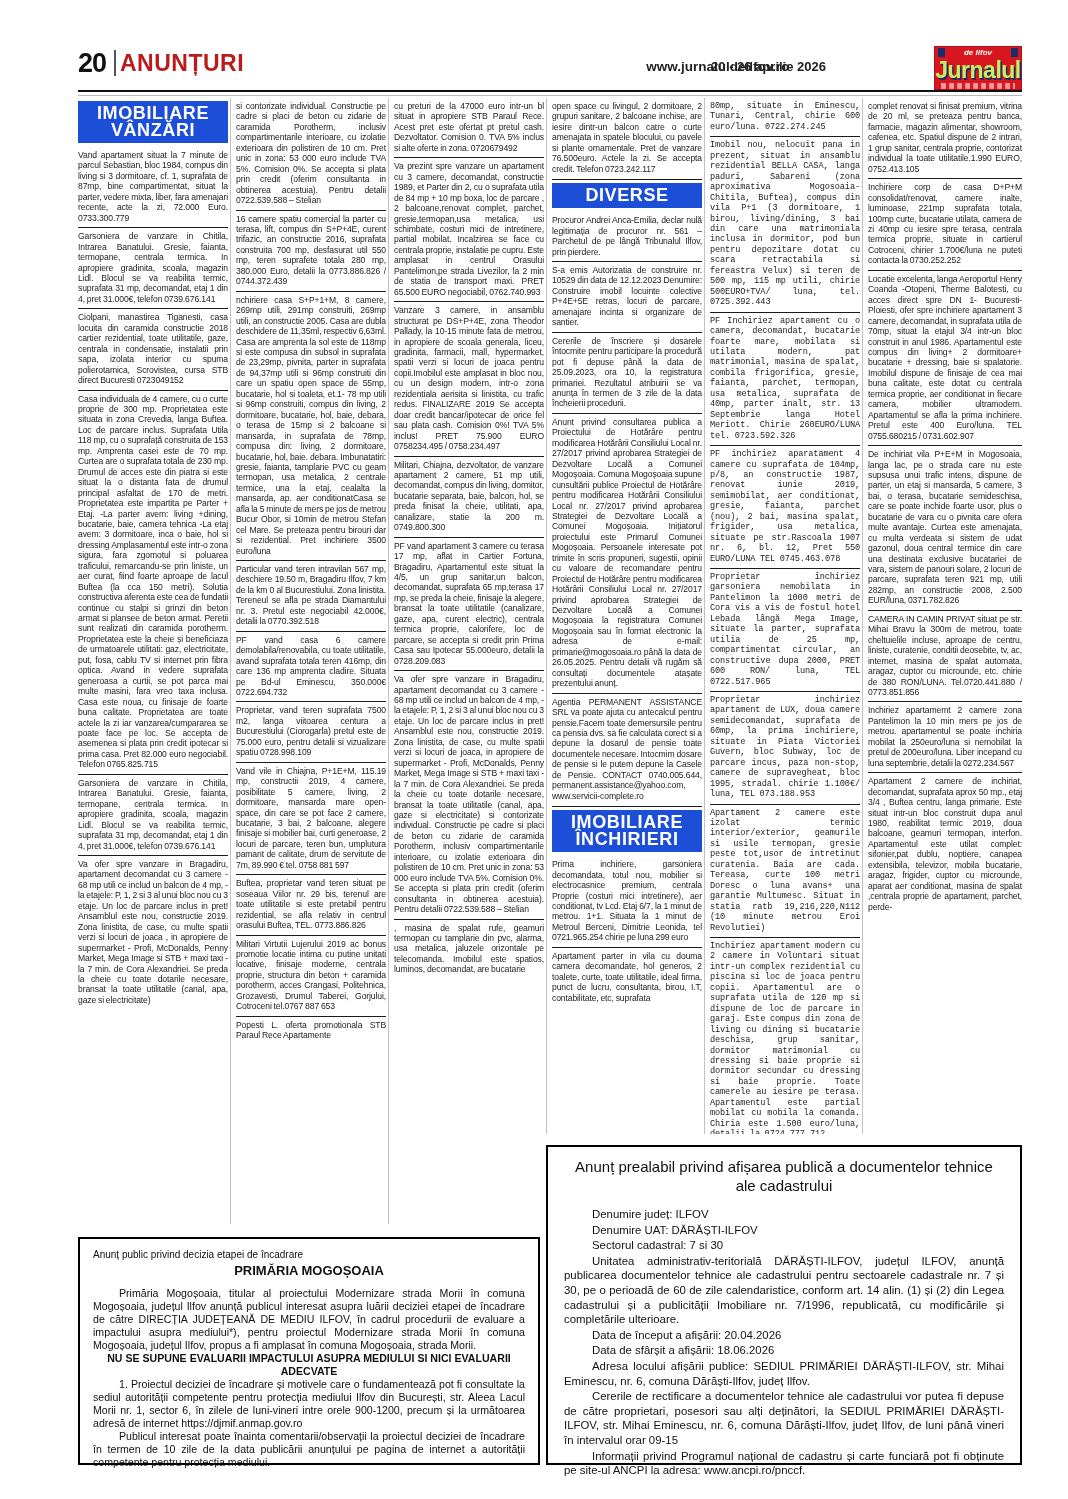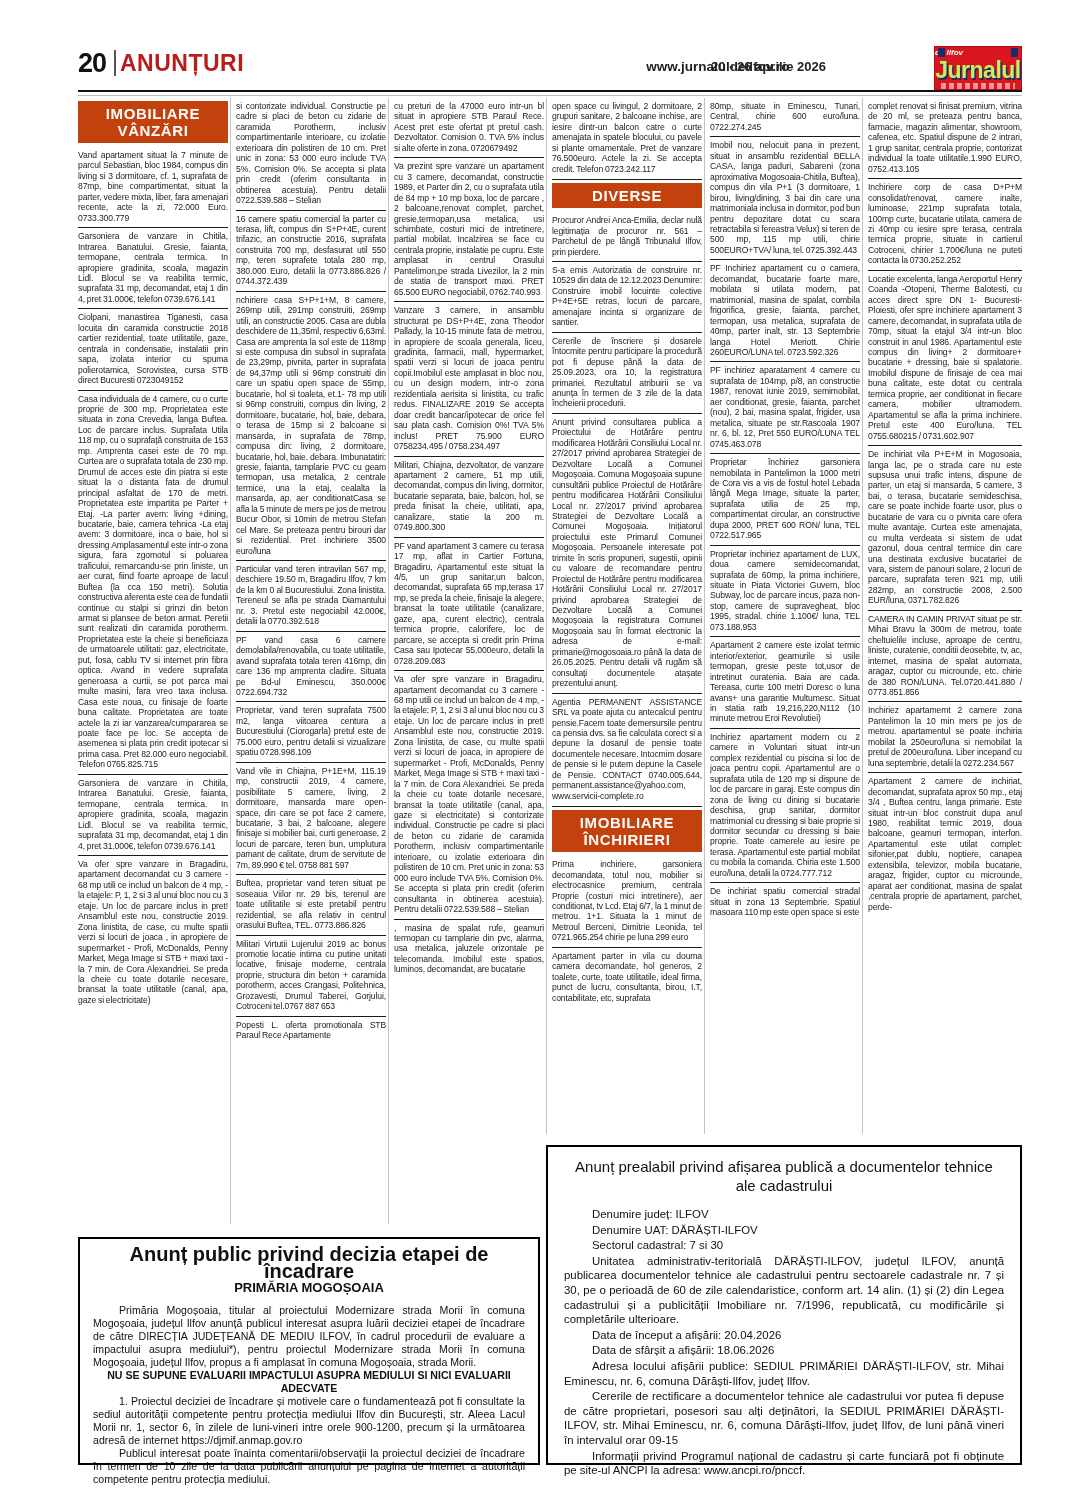--- a/index.html
+++ b/index.html
@@ -10,53 +10,53 @@
 
   
   .masthead { position:absolute; left:78px; top:46px; right:46px; height:46px; }
   .pagenum { position:absolute; left:0; top:2px; font-size:27px; font-weight:bold; color:#111; letter-spacing:-1px; }
   .mast-sep { position:absolute; left:36px; top:4px; width:2px; height:26px; background:#555; }
   .section-label { position:absolute; left:42px; top:4px; font-size:23px; font-weight:bold; color:#b91c1c; letter-spacing:0.5px; }
   .site-url { position:absolute; left:520px; top:13px; width:240px; text-align:center; font-size:13.5px; font-weight:bold; color:#222; }
   .issue-date { position:absolute; right:196px; top:13px; font-size:13px; font-weight:bold; color:#222; }
 
   .logo { position:absolute; right:0; top:0; width:88px; height:44px; background:#d8161f; border:1px solid #b01018; overflow:hidden; }
-  .logo-top { position:relative; height:11px; text-align:left; color:#fff; font-size:8px; font-weight:bold; font-style:italic; line-height:11px; }
+  .logo-top { position:relative; height:11px; text-align:center; color:#fff; font-size:8px; font-weight:bold; font-style:italic; line-height:11px; }
   .logo-top::before, .logo-top::after { content:""; position:absolute; top:1px; width:7px; height:9px; background:#1b2a6b; }
   .logo-top::before { left:3px; } .logo-top::after { right:3px; }
   .logo-main { font-family:Liberation Sans, sans-serif; font-weight:bold; color:#bef264; font-size:23px; line-height:24px; text-align:center; letter-spacing:-0.5px; text-shadow:1.5px 1.5px 0 #1b2a6b; }
   .logo-tag { height:6px; margin:1px 6px 0; background:repeating-linear-gradient(90deg,#f5b5b8 0 5px, #d8161f 5px 8px); opacity:.8; }
 
   .mast-rule  { position:absolute; left:78px; right:46px; top:90px; border-top:2.5px solid #111; }
   .mast-rule2 { position:absolute; left:78px; right:46px; top:95px; border-top:1px solid #bbb; }
 
   
   .col { position:absolute; top:98px; width:150px; overflow:hidden;
          font-size:8.6px; line-height:10.45px; text-align:justify; color:#1c1c1c;
          letter-spacing:-0.12px; word-spacing:-0.4px; overflow-wrap:break-word; }
   .col-tall  { height:1126px; }
   .col-short { height:1036px; }
   #col1{left:78px;} #col2{left:236px;} #col3{left:394px;}
-  #col4{left:552px;} #col5{left:710px;} #col6{left:868px; width:154px;}
+  #col4{left:552px;} #col5{left:710px;font-family:Liberation Mono, monospace;} #col6{left:868px; width:154px;}
 
   .ad { padding:3px 0 4px; }
   .ad.sep { border-top:1px solid #1a1a1a; }
   .hr { border-top:1px solid #1a1a1a; margin-top:1px; }
-  .sec-head { background:#c2410c; color:#fff; font-weight:bold; text-align:center;
-              font-size:15px; line-height:17px; letter-spacing:0.6px; padding:4px 2px;
+  .sec-head { background:#1d4ed8; color:#fff; font-weight:bold; text-align:center;
+              font-size:18px; line-height:17px; letter-spacing:0.6px; padding:4px 2px;
               margin:3px 0 4px; }
 
   .gutter { position:absolute; top:98px; width:1px; background:#c2c2c2; }
   #g1{left:230px;height:1126px;} #g2{left:388px;height:1126px;}
   #g3{left:546px;height:1036px;} #g4{left:704px;height:1036px;} #g5{left:862px;height:1036px;}
 
   
   .notice { position:absolute; background:#fff; border:2px solid #000; }
   .notice-env { left:78px; top:1237px; width:462px; height:228px; padding:7px 13px 6px; }
-  .notice-env .n-title { text-align:center; font-size:20px; font-weight:bold; line-height:17px; }
+  .notice-env .n-title { text-align:left; font-size:10px; font-weight:normal; line-height:17px; }
   .notice-env .n-sub   { text-align:center; font-size:13px; font-weight:bold; line-height:16px; margin-bottom:8px; }
   .notice-env p { font-size:10.6px; line-height:13px; text-align:justify; text-indent:26px; }
   .notice-env p.centered { text-align:center; text-indent:0;font-weight:bold; }
 
   .notice-cad { left:546px; top:1145px; width:476px; height:320px; padding:10px 16px 8px; }
   .notice-cad .n-title { text-align:center; font-size:15px; font-weight:normal; line-height:19px; margin-bottom:12px; }
   .notice-cad p { font-size:11.4px; line-height:14.6px; text-align:justify; text-indent:28px; margin-bottom:1px; }
 </style>
 </head>
 <body>

